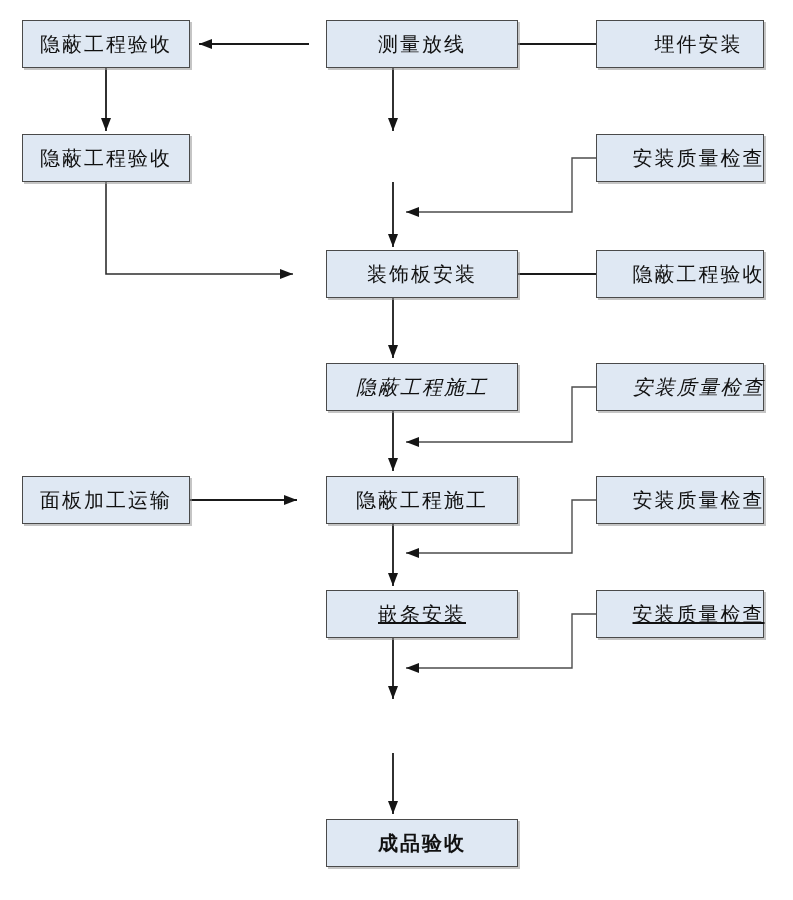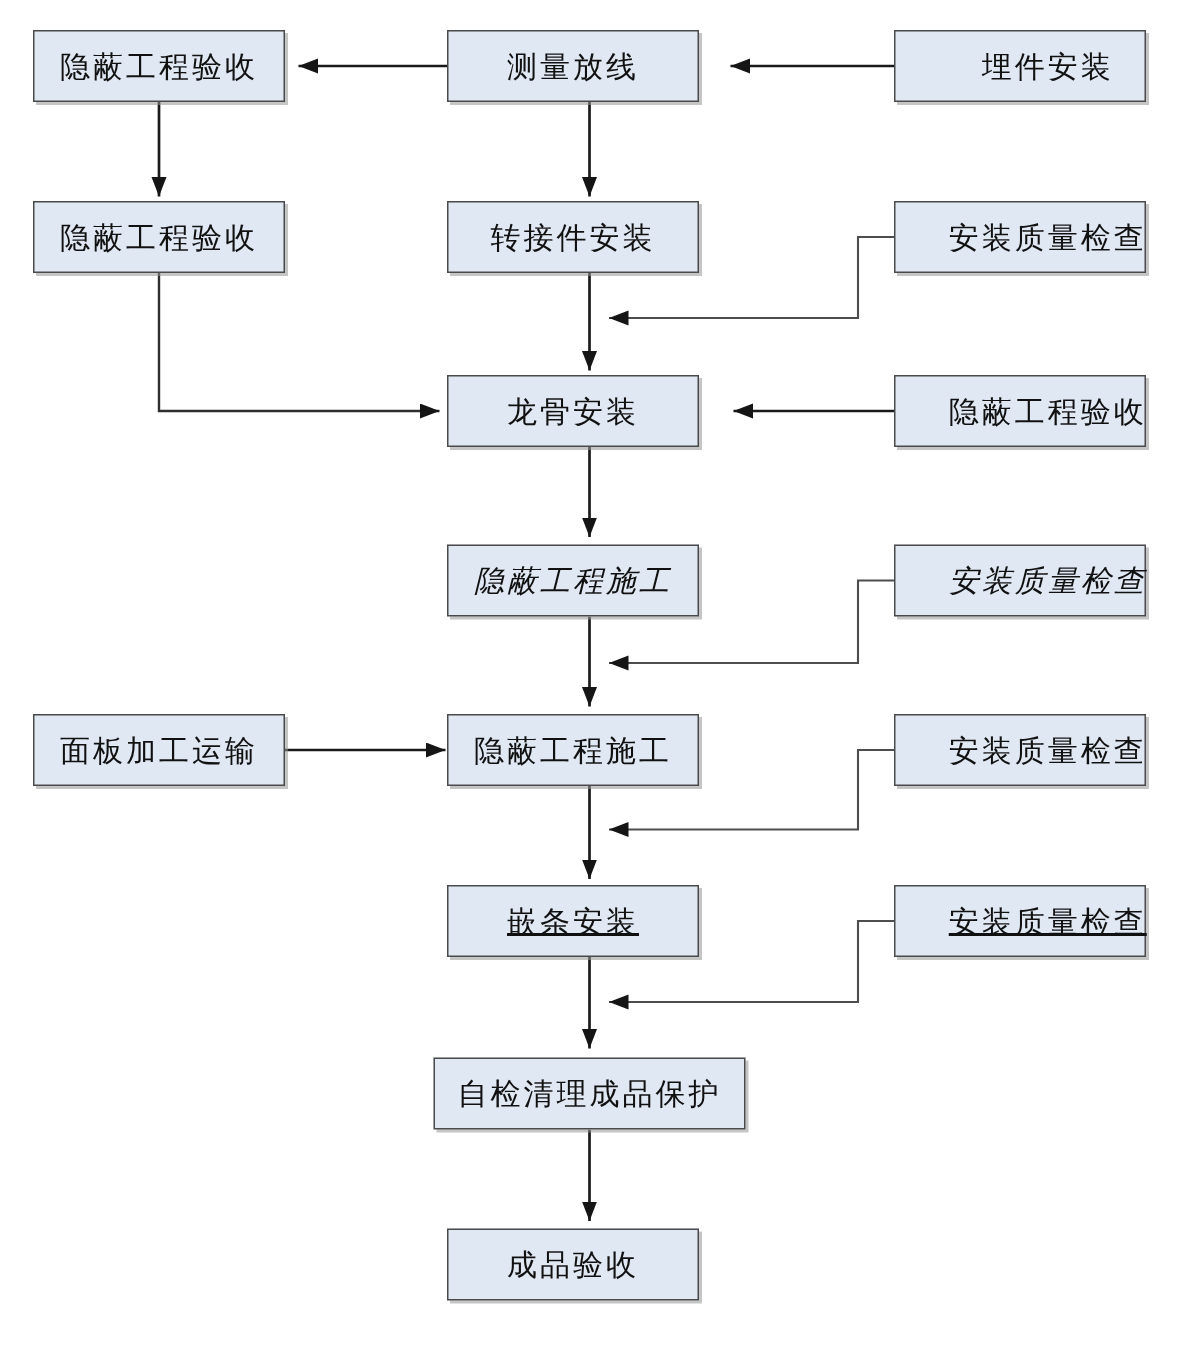--- a/index.html
+++ b/index.html
@@ -31,31 +31,31 @@
     box-shadow: 2px 2px 0 rgba(150,150,150,0.55);
     display: flex;
     align-items: center;
     justify-content: center;
     font-size: 20px;
     letter-spacing: 2px;
     color: #111111;
     white-space: nowrap;
   }
   .col-l { left: 22px;  width: 168px; }
-  .col-c { left: 298px; width: 168px; }
+  .col-c { left: 326px; width: 192px; }
   .col-r { left: 596px; width: 168px; padding-left: 37px; }
   .wide  { left: 289px; width: 208px; }
   .r1 { top: 20px; }
   .r2 { top: 134px; }
   .r3 { top: 250px; }
   .r4 { top: 363px; font-style: italic; }
   .r5 { top: 476px; }
   .r6 { top: 590px; text-decoration: underline; }
   .r7 { top: 705px; }
-  .r8 { top: 819px; }
+  .r8 { top: 819px; font-weight: bold; }
   .main-line  { stroke: #1a1a1a; stroke-width: 1.8; fill: none; }
   .elbow-line { stroke: #4d4d4d; stroke-width: 1.4; fill: none; }
   .side-line  { stroke: #2e2e2e; stroke-width: 1.6; fill: none; }
 </style>
 </head>
 <body>
 
 <div class="canvas">
 
   <svg class="edges" viewBox="0 0 793 900" xmlns="http://www.w3.org/2000/svg">
@@ -82,33 +82,31 @@
     <path class="elbow-line" d="M596,614 H572 V668 H406" marker-end="url(#ah)"></path>
     <line class="main-line" x1="393" y1="638" x2="393" y2="699" marker-end="url(#ah)"></line>
     <line class="main-line" x1="393" y1="753" x2="393" y2="814" marker-end="url(#ah)"></line>
   </svg>
 
   <div class="node col-l r1">隐蔽工程验收</div>
   <div class="node col-c r1">测量放线</div>
   <div class="node col-r r1">埋件安装</div>
 
   <div class="node col-l r2">隐蔽工程验收</div>
-  <div class="node col-c r2">转接件安装</div>
   <div class="node col-r r2">安装质量检查</div>
 
-  <div class="node col-c r3">龙骨安装</div>
+  <div class="node col-c r3">装饰板安装</div>
   <div class="node col-r r3">隐蔽工程验收</div>
 
   <div class="node col-c r4">隐蔽工程施工</div>
   <div class="node col-r r4">安装质量检查</div>
 
   <div class="node col-l r5">面板加工运输</div>
   <div class="node col-c r5">隐蔽工程施工</div>
   <div class="node col-r r5">安装质量检查</div>
 
   <div class="node col-c r6">嵌条安装</div>
   <div class="node col-r r6">安装质量检查</div>
 
-  <div class="node wide r7">自检清理成品保护</div>
 
   <div class="node col-c r8">成品验收</div>
 
 </div>
 
 </body></html>

